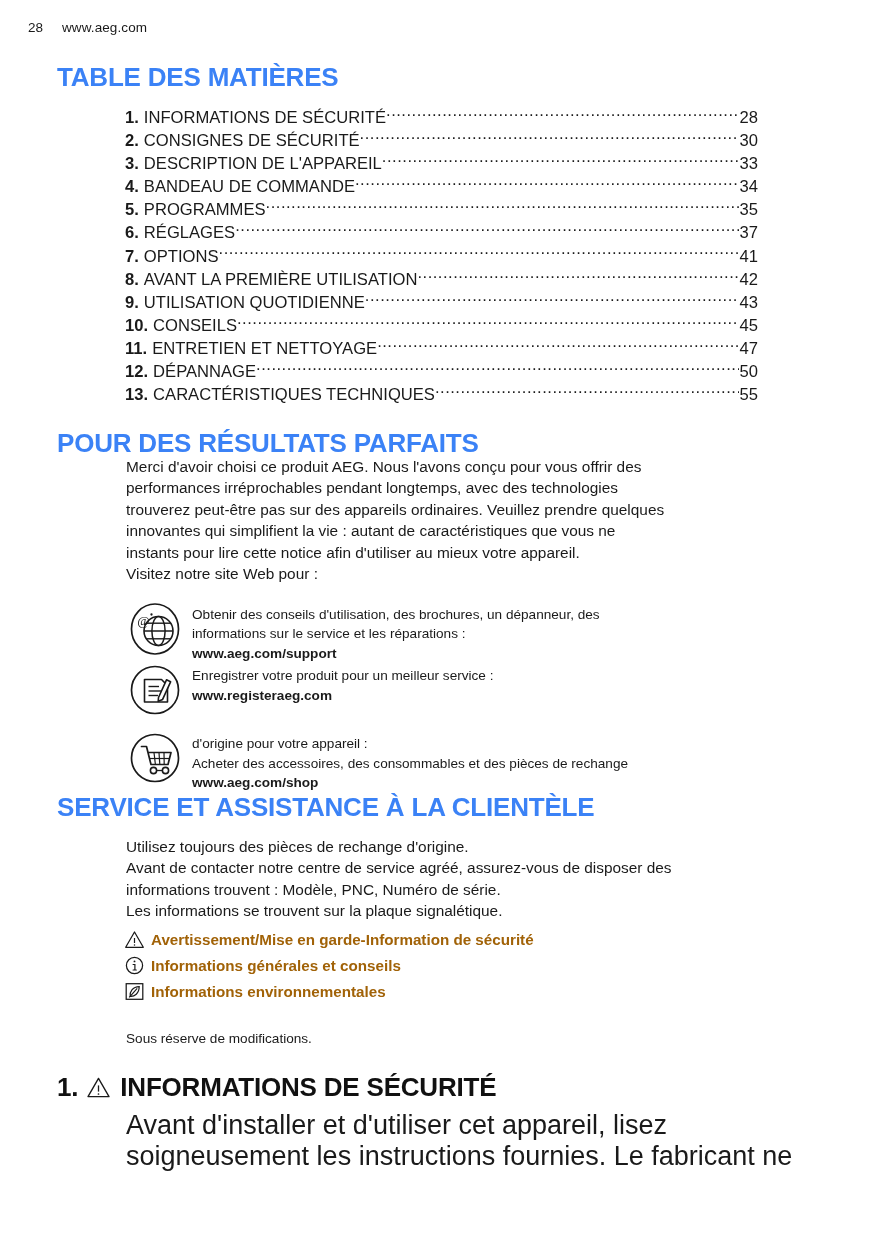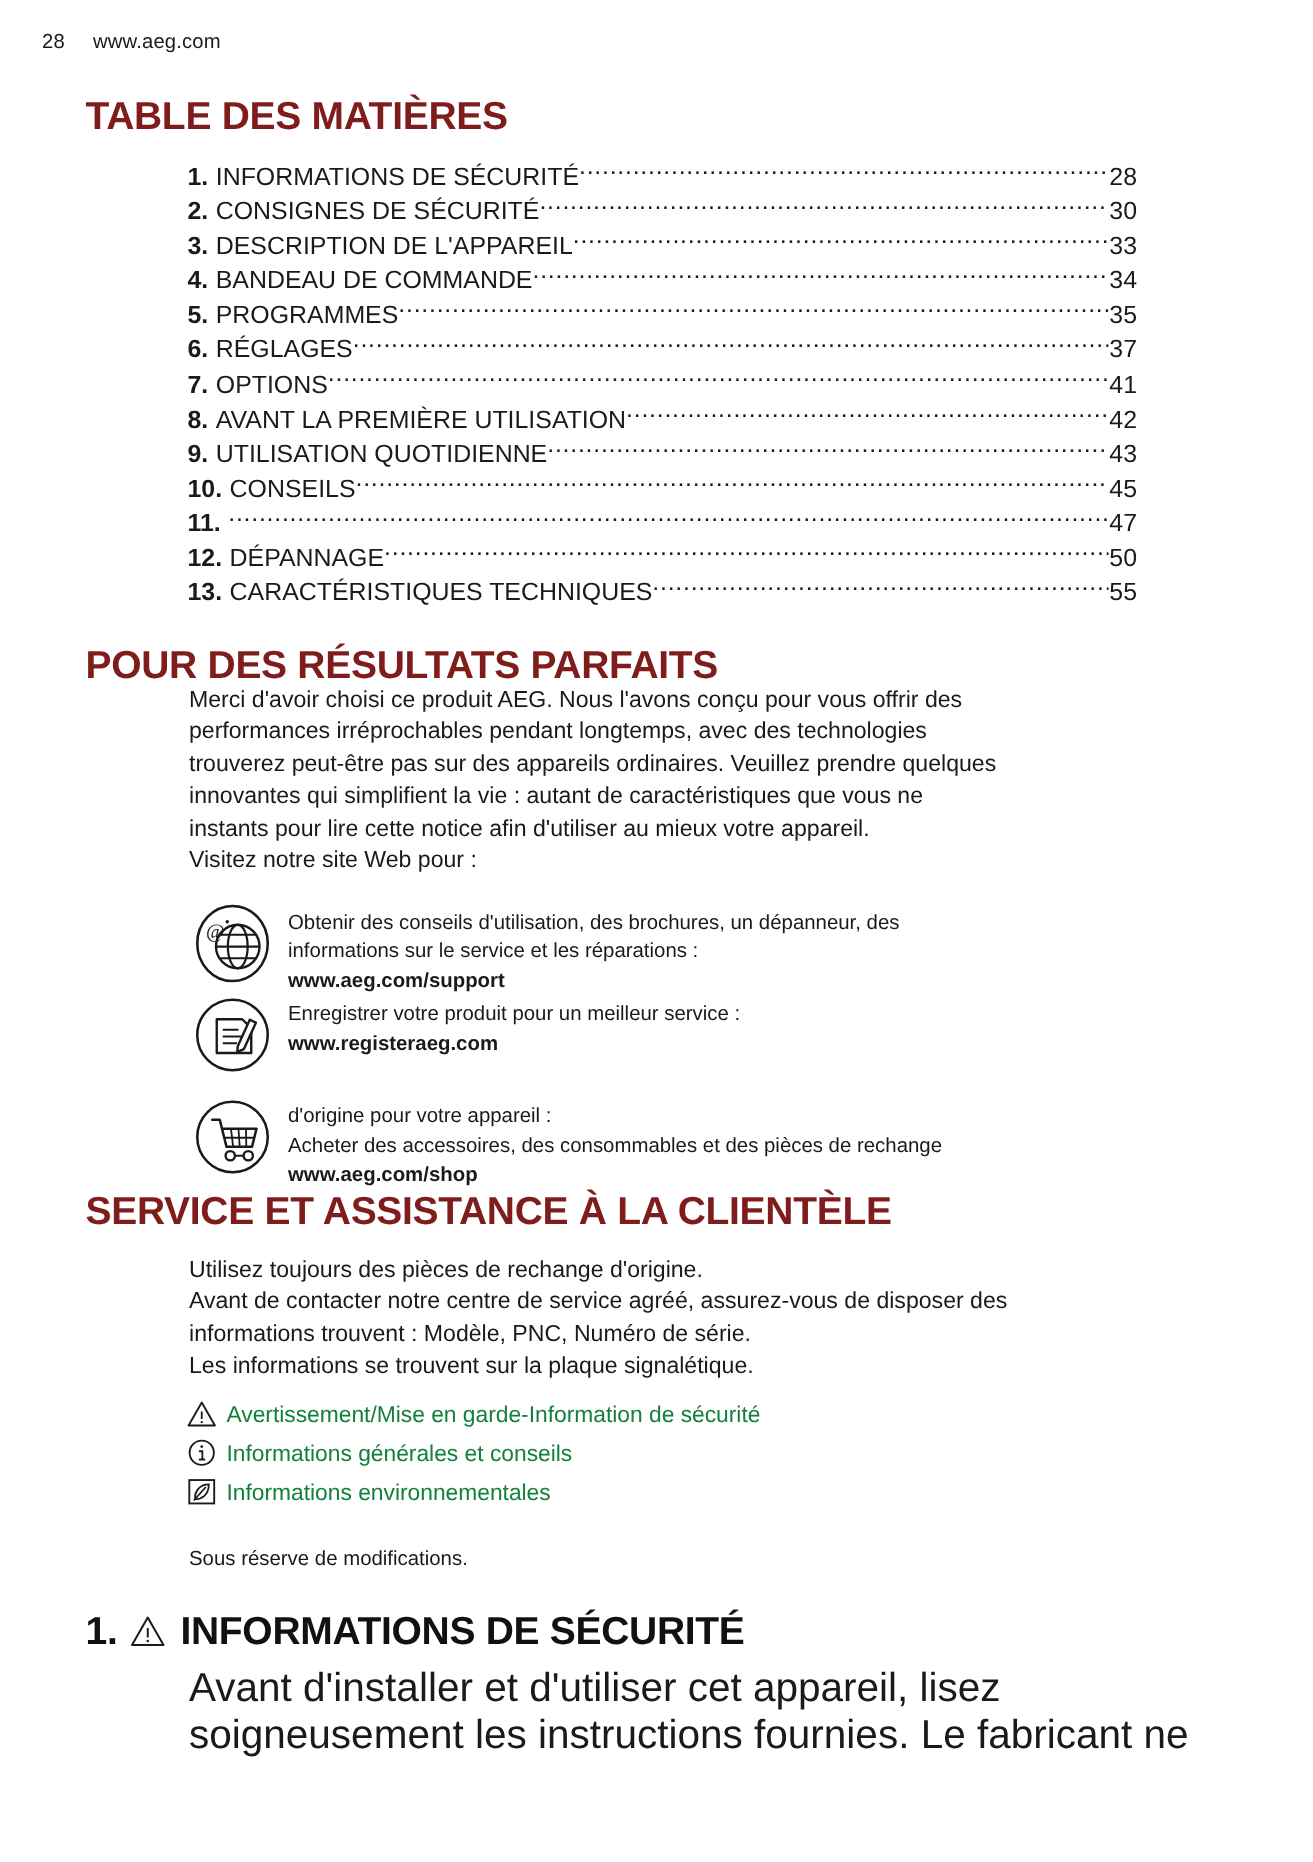--- a/index.html
+++ b/index.html
@@ -37,21 +37,21 @@
   .page-header .site  { }
 
   
   .h-section {
     position: absolute;
     left: 57px;
     font-size: 26px;
     font-weight: bold;
     letter-spacing: -0.2px;
     white-space: nowrap;
-    color: #7f1d1d;
+    color: #3b82f6;
   }
 
   
   .toc {
     position: absolute;
     left: 125px;
     right: 52px;
     top: 106px;
   }
   .toc-row {
@@ -130,24 +130,25 @@
   .service-text .line { display: block; }
 
   
   .legend {
     position: absolute;
     left: 124px;
     top: 926px;
   }
   .legend-row {
     display: flex;
-    align-items: flex-end;
+    align-items: center;
     height: 26px;
     font-size: 15.2px;
-    color: #15803d;
+    color: #a16207;
+    font-weight: bold;
   }
   .legend-icon {
     flex: 0 0 auto;
     width: 21px;
     height: 19px;
     margin-right: 6px;
     display: flex;
     align-items: center;
     justify-content: center;
   }
@@ -267,20 +268,21 @@
         <span class="toc-page">43</span>
       </div>
       <div class="toc-row">
         <span class="toc-num">10.</span>
         <span class="toc-title">CONSEILS</span>
         <span class="toc-leader"></span>
         <span class="toc-page">45</span>
       </div>
       <div class="toc-row">
         <span class="toc-num">11.</span>
+        <span class="toc-title">ENTRETIEN ET NETTOYAGE</span>
         <span class="toc-leader"></span>
         <span class="toc-page">47</span>
       </div>
       <div class="toc-row">
         <span class="toc-num">12.</span>
         <span class="toc-title">DÉPANNAGE</span>
         <span class="toc-leader"></span>
         <span class="toc-page">50</span>
       </div>
       <div class="toc-row">

